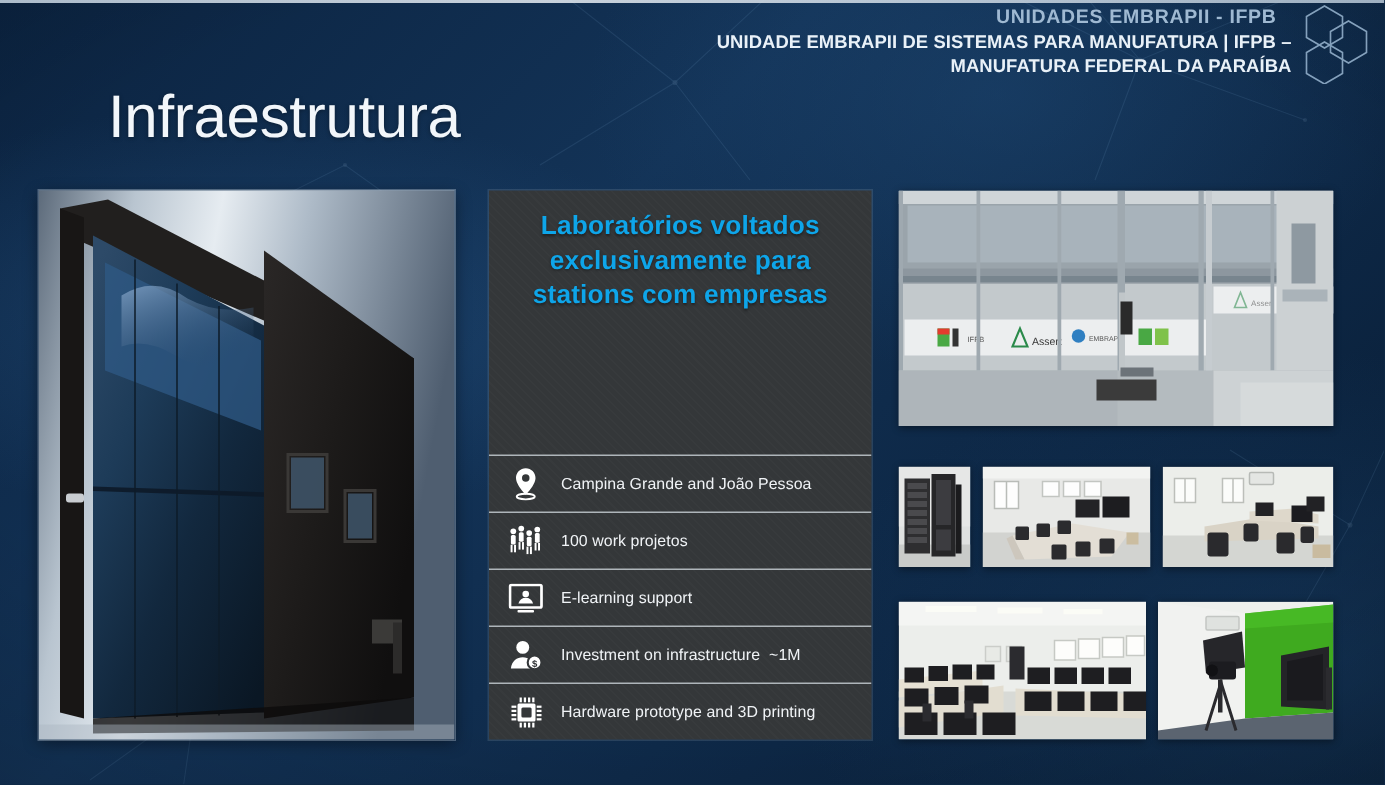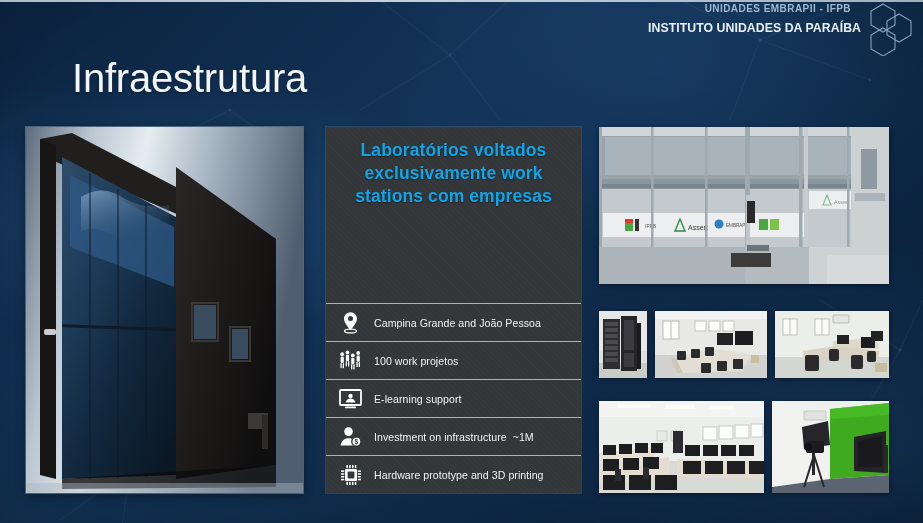--- a/index.html
+++ b/index.html
@@ -26,21 +26,21 @@
   #vign { position:absolute; inset:0; pointer-events:none;
     background:radial-gradient(ellipse 120% 110% at 50% 45%, rgba(0,0,0,0) 45%, rgba(0,0,0,.38) 100%); }
 
   
   #topline { position:absolute; top:0; left:0; width:923px; height:2px;
              background:linear-gradient(90deg,#c9d7e4,#e8eef4 40%,#b9c9d8); opacity:.85; }
 
   #header { position:absolute; top:0; left:0; width:923px; height:60px; }
   #eyebrow {
     position:absolute; right:72px; top:3px;
-    font-size:10px; letter-spacing:.45px; font-weight:700;
+    font-size:13px; letter-spacing:.45px; font-weight:700;
     color:#9fb9d2; white-space:nowrap;
   }
   #headline {
     position:absolute; right:62px; top:20px; width:560px;
     text-align:right; line-height:16px;
     font-size:12.3px; font-weight:700; letter-spacing:.05px;
     color:#e9f1f8; white-space:nowrap;
   }
   #headline .l2 { display:block; }
   #hexlogo { position:absolute; right:6px; top:2px; width:64px; height:54px; opacity:.85; }
@@ -128,21 +128,22 @@
         <circle cx="870" cy="80" r="1.4"></circle>
     </g>
   </svg>
   <div id="vign" data-interactable="false"></div>
 
   <div id="topline" data-interactable="false"></div>
 
   <div id="header" data-interactable="false">
     <div id="eyebrow" data-interactable="false">UNIDADES EMBRAPII - IFPB</div>
     <div id="headline" data-interactable="false">
-      <span class="l2" data-interactable="false">INSTITUTO UNIDADES DA PARAÍBA</span>
+      <span data-interactable="false">UNIDADE EMBRAPII DE SISTEMAS PARA MANUFATURA | IFPB –</span>
+      <span class="l2" data-interactable="false">MANUFATURA FEDERAL DA PARAÍBA</span>
     </div>
     <svg id="hexlogo" data-interactable="false" viewBox="0 0 64 54">
       <g fill="none" stroke="#a9c6e0" stroke-width="1.1" opacity=".9">
         <polygon points="30,2 42,9 42,23 30,30 18,23 18,9"></polygon>
         <polygon points="46,12 58,19 58,33 46,40 34,33 34,19"></polygon>
         <polygon points="30,26 42,33 42,47 30,54 18,47 18,33"></polygon>
       </g>
     </svg>
   </div>
 
@@ -206,21 +207,21 @@
       <rect x="236" y="288" width="6" height="34" fill="#2c2b2a"></rect>
 
       <polygon points="36,352 250,338 250,360 36,362" fill="#0c0b0b" opacity=".8"></polygon>
       <rect y="356" width="277" height="10" fill="#aab6c2" opacity=".45"></rect>
     </svg>
   </div>
 
   <div id="panel" data-interactable="false">
     <div id="panelHead" data-interactable="false">
       <span data-interactable="false">Laboratórios voltados</span><br>
-      <span data-interactable="false">exclusivamente work</span><br>
+      <span data-interactable="false">exclusivamente para</span><br>
       <span data-interactable="false">stations com empresas</span>
     </div>
 
     <div id="panelList" data-interactable="false">
 
       <div class="lrow" data-interactable="true">
         <span class="lico" data-interactable="false">
           <svg width="21" height="23" viewBox="0 0 21 23">
             <path d="M10.5 1.2c-3.6 0-6.5 2.9-6.5 6.5 0 4.7 6.5 11.2 6.5 11.2s6.5-6.5 6.5-11.2c0-3.6-2.9-6.5-6.5-6.5z" fill="#fff"></path>
             <circle cx="10.5" cy="7.6" r="2.5" fill="#343739"></circle>

